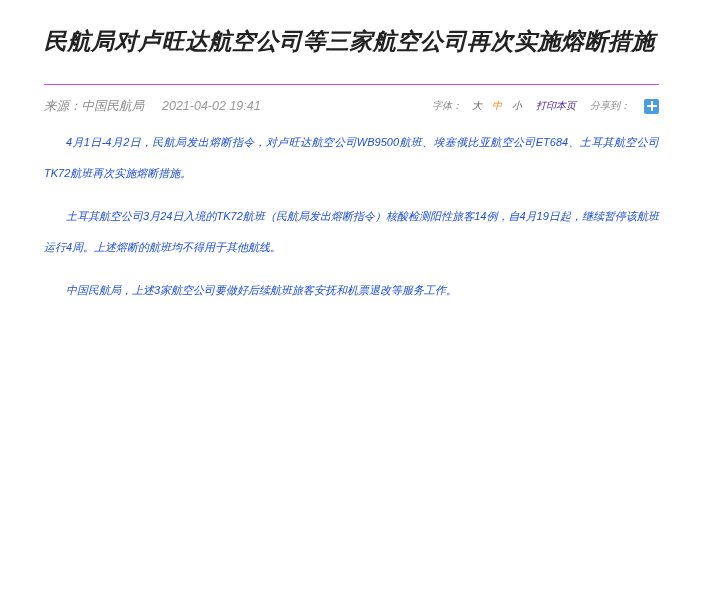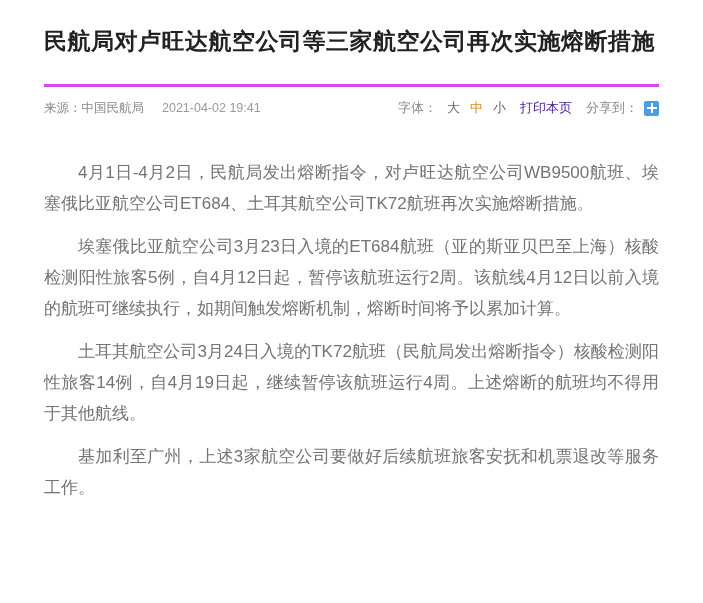--- a/index.html
+++ b/index.html
@@ -16,33 +16,34 @@
   }
   .page {
     width: 703px;
     height: 603px;
     position: relative;
     background: #ffffff;
     box-sizing: border-box;
   }
   .article {
     padding: 0 44px;
+    font-style: italic;
   }
   .title {
     font-size: 23px;
     line-height: 38px;
     font-weight: bold;
     color: #222222;
     padding-top: 22px;
     letter-spacing: 0.5px;
     font-family: "Liberation Sans", sans-serif;
   }
   .meta-bar {
     margin-top: 24px;
-    border-top: 3px solid #d946ef;
+    border-top: 1px solid #d946ef;
     height: 42px;
     display: flex;
     align-items: center;
     font-size: 12.5px;
     color: #888888;
     position: relative;
   }
   .meta-left {
     display: flex;
     align-items: center;
@@ -57,36 +58,36 @@
     text-align: right;
   }
   .meta-right {
     position: absolute;
     right: 0;
     top: 0;
     height: 42px;
     display: flex;
     align-items: center;
     gap: 14px;
-    font-size: 13px;
+    font-size: 10px;
     color: #888888;
   }
   .fontsize-group {
     display: flex;
     align-items: center;
     gap: 10px;
   }
   .fs-label { color: #888888; }
   .fs-opt { color: #666666; cursor: pointer; }
   .fs-opt.active { color: #e08a1e; }
   .print-link { color: #4c1d95; cursor: pointer; }
   .share-group {
     display: flex;
     align-items: center;
-    gap: 6px;
+    gap: 14px;
     text-align: right;
   }
   .share-label { color: #888888; }
   .share-icon {
     width: 15px;
     height: 15px;
     background: #4a9de0;
     border-radius: 2px;
     position: relative;
     display: inline-block;
@@ -103,24 +104,24 @@
   .share-icon::after {
     content: "";
     position: absolute;
     left: 2.5px;
     top: 6.5px;
     width: 10px;
     height: 2px;
     background: #ffffff;
   }
   .body-text {
-    margin-top: 28px;
-    font-size: 17px;
+    margin-top: 0;
+    font-size: 11px;
     line-height: 31px;
-    color: #737373;
+    color: #1d4ed8;
     font-family: "Liberation Sans", sans-serif;
   }
   .body-text p {
     margin: 0 0 12px 0;
     text-indent: 2em;
     text-align: justify;
   }
 </style>
 </head>
 <body>
@@ -145,19 +146,18 @@
         <span class="print-link">打印本页</span>
         <div class="share-group">
           <span class="share-label">分享到：</span>
           <span class="share-icon"></span>
         </div>
       </div>
     </div>
 
     <div class="body-text">
       <p>4月1日-4月2日，民航局发出熔断指令，对卢旺达航空公司WB9500航班、埃塞俄比亚航空公司ET684、土耳其航空公司TK72航班再次实施熔断措施。</p>
-      <p>埃塞俄比亚航空公司3月23日入境的ET684航班（亚的斯亚贝巴至上海）核酸检测阳性旅客5例，自4月12日起，暂停该航班运行2周。该航线4月12日以前入境的航班可继续执行，如期间触发熔断机制，熔断时间将予以累加计算。</p>
       <p>土耳其航空公司3月24日入境的TK72航班（民航局发出熔断指令）核酸检测阳性旅客14例，自4月19日起，继续暂停该航班运行4周。上述熔断的航班均不得用于其他航线。</p>
-      <p>基加利至广州，上述3家航空公司要做好后续航班旅客安抚和机票退改等服务工作。</p>
+      <p>中国民航局，上述3家航空公司要做好后续航班旅客安抚和机票退改等服务工作。</p>
     </div>
 
   </div>
 </div>
 
 </body></html>

